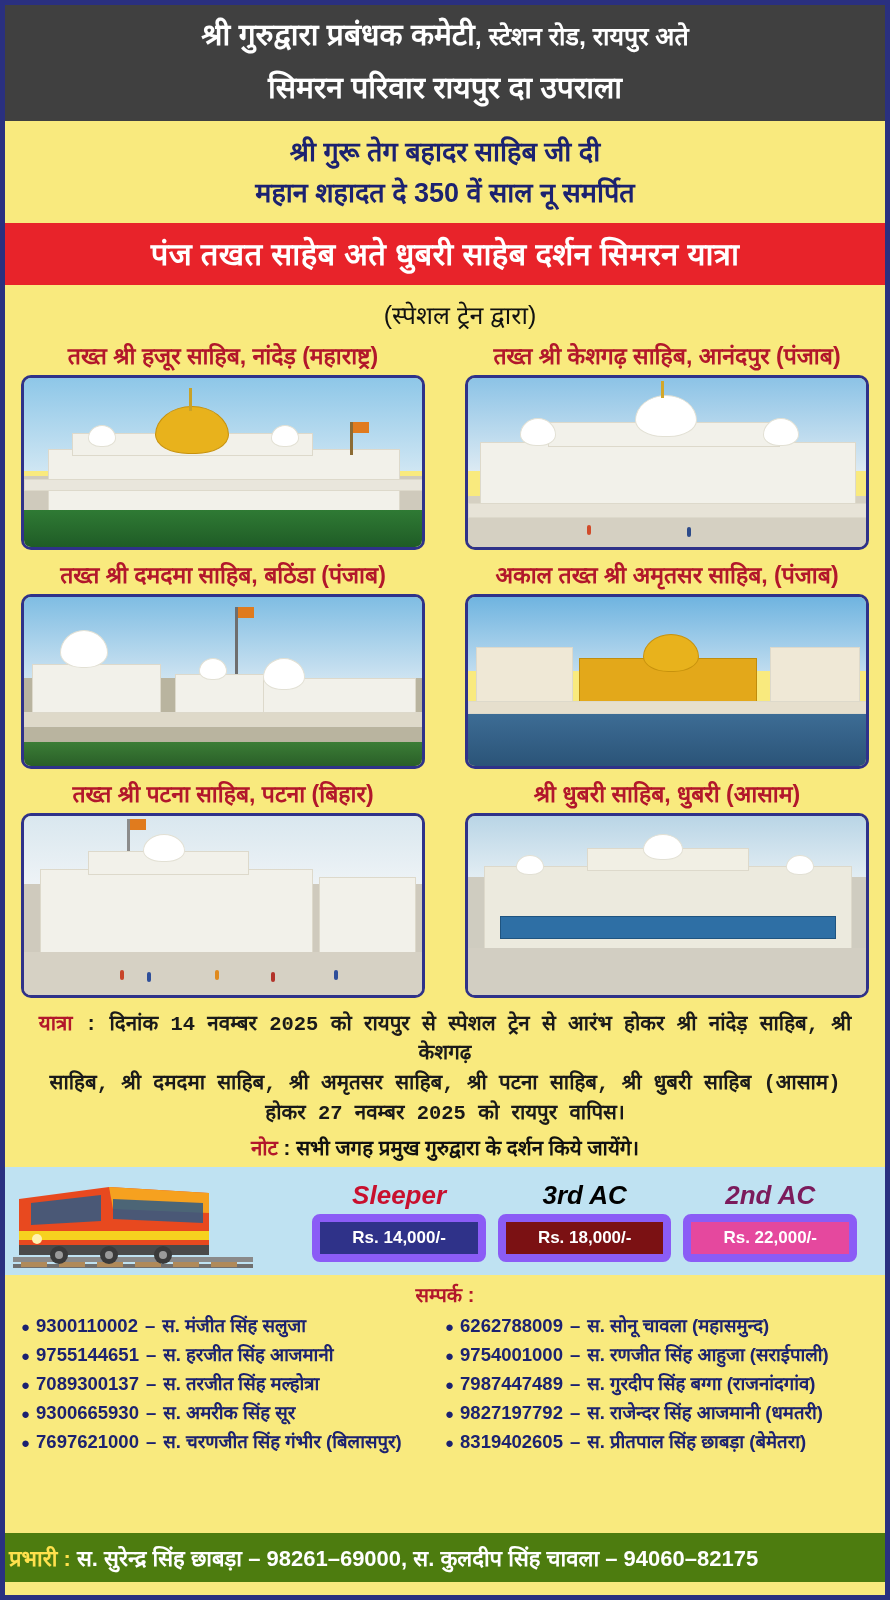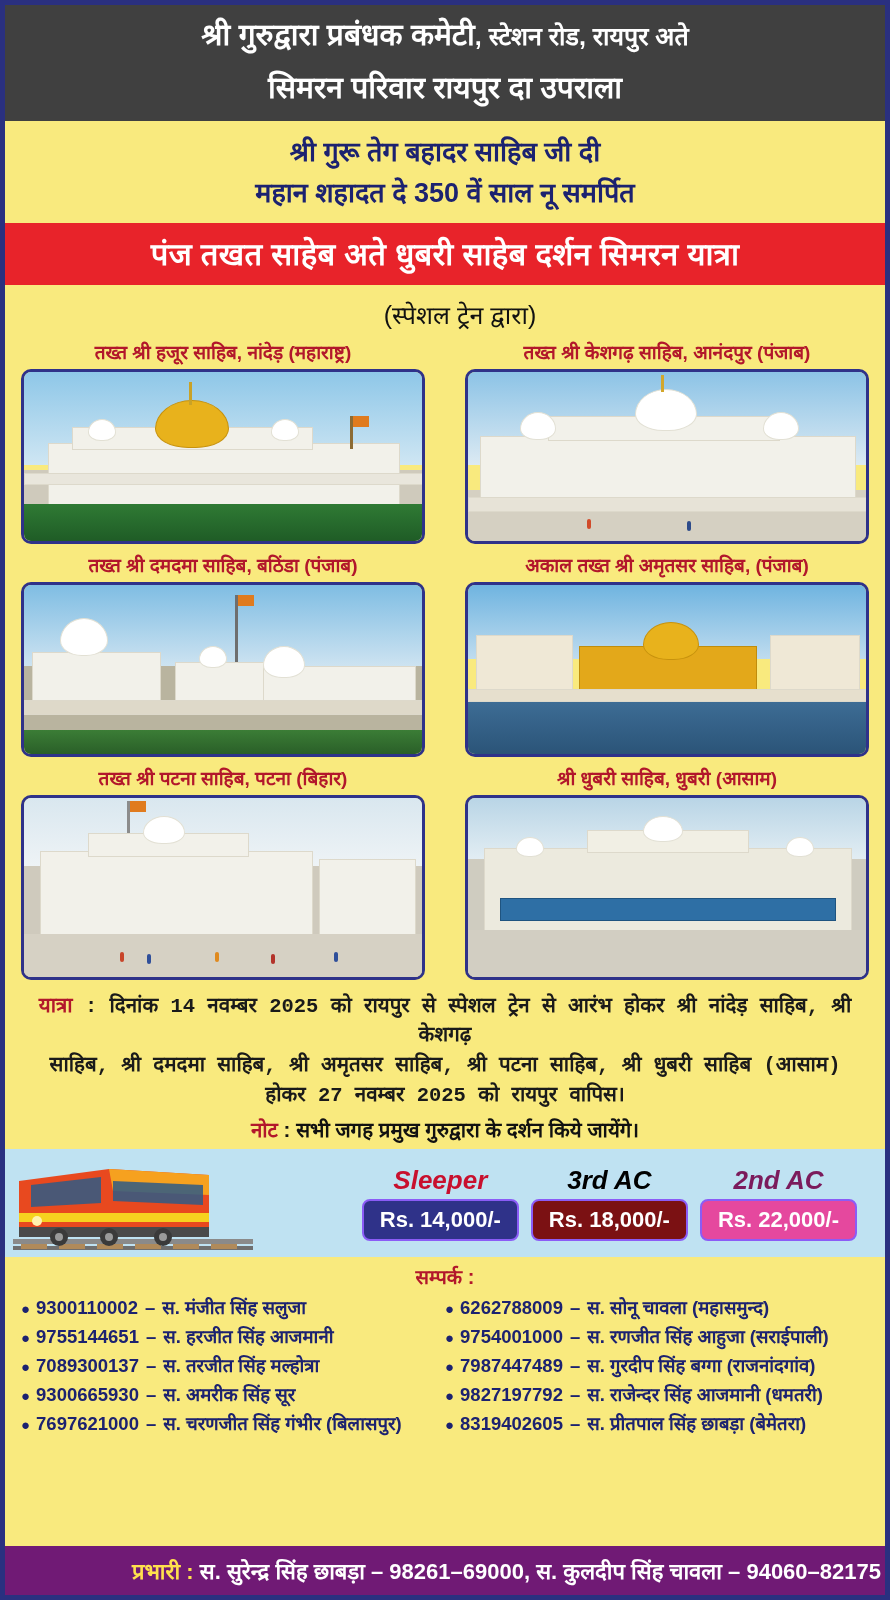--- a/index.html
+++ b/index.html
@@ -82,21 +82,21 @@
     justify-content: space-between;
     margin-bottom: 6px;
   }
   .cell {
     width: 404px;
   }
   .cap {
     text-align: center;
     color: #b2172b;
     font-weight: bold;
-    font-size: 19px;
+    font-size: 23px;
     padding: 2px 0 4px 0;
     white-space: nowrap;
   }
   .photo {
     height: 175px;
     border: 3px solid #2f3289;
     border-radius: 10px;
     overflow: hidden;
     position: relative;
     box-sizing: border-box;
@@ -203,25 +203,25 @@
     font-size: 26px;
     font-weight: bold;
     font-style: italic;
     margin-bottom: 3px;
   }
   .p1 .price-title { color: #c8102e; }
   .p2 .price-title { color: #000000; }
   .p3 .price-title { color: #7b1b5c; }
   .price-box {
     color: #ffffff;
-    font-size: 22px;
-    font-weight: bold;
-    padding: 6px 16px;
+    font-size: 17px;
+    font-weight: bold;
+    padding: 6px 32px;
     border-radius: 8px;
-    border: 2px solid #8b5cf6;
+    border: 8px solid #8b5cf6;
   }
   .p1 .price-box { background: #2f3289; }
   .p2 .price-box { background: #7b1113; }
   .p3 .price-box { background: #e5489e; }
 
   
   .contact-head {
     text-align: center;
     color: #b2172b;
     font-weight: bold;
@@ -247,24 +247,24 @@
     margin-right: 6px;
     font-size: 15px;
   }
   .cnum { color: #1c2270; }
   .cdash { padding: 0 7px; color: #1c2270; }
   .cname { color: #1c2270; }
 
   
   .footer {
     position: absolute;
-    left: 0; right: 0; bottom: 0;
-    background: #701a75;
+    left: 0; right: 0; bottom: 13px;
+    background: #4d7c0f;
     color: #ffffff;
-    text-align: right;
+    text-align: left;
     font-size: 22px;
     font-weight: bold;
     padding: 9px 4px 10px 4px;
   }
   .footer .lbl { color: #ffe14d; }
 </style>
 </head>
 <body>
 
 <div class="poster">

